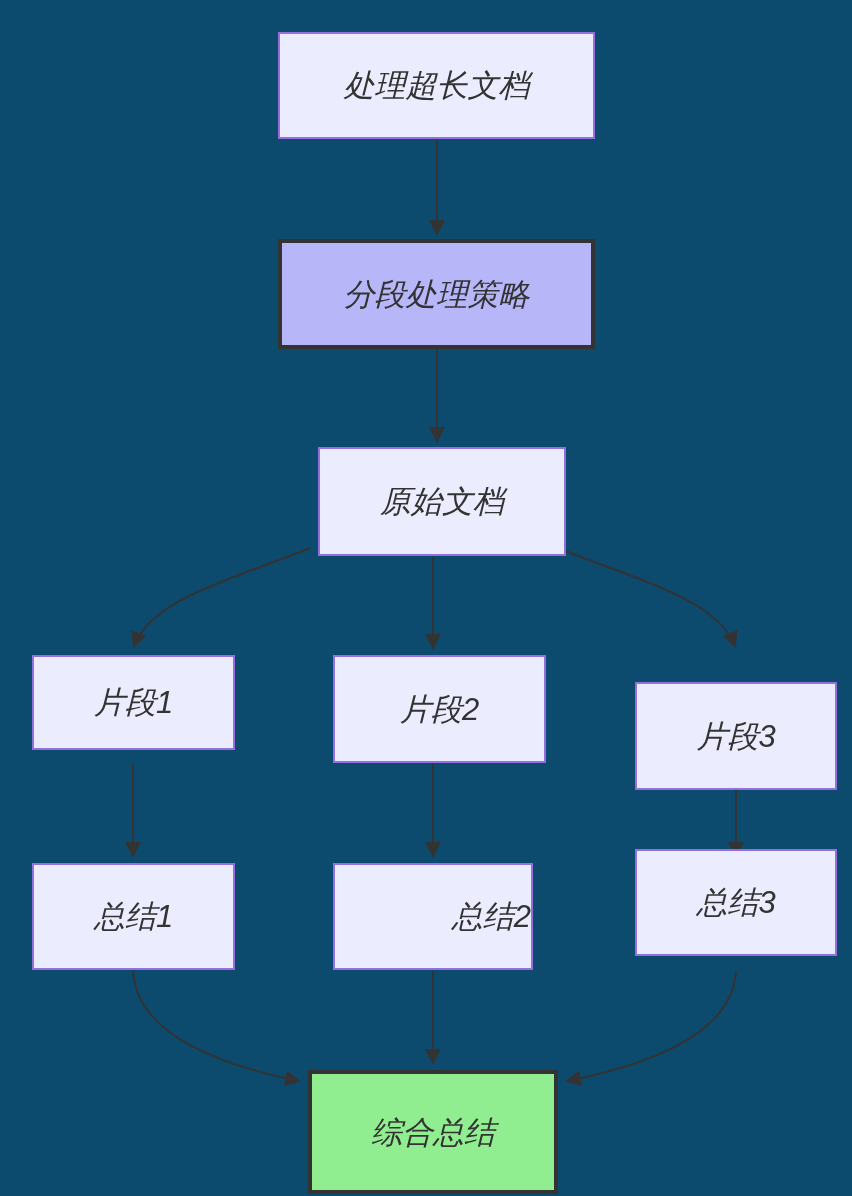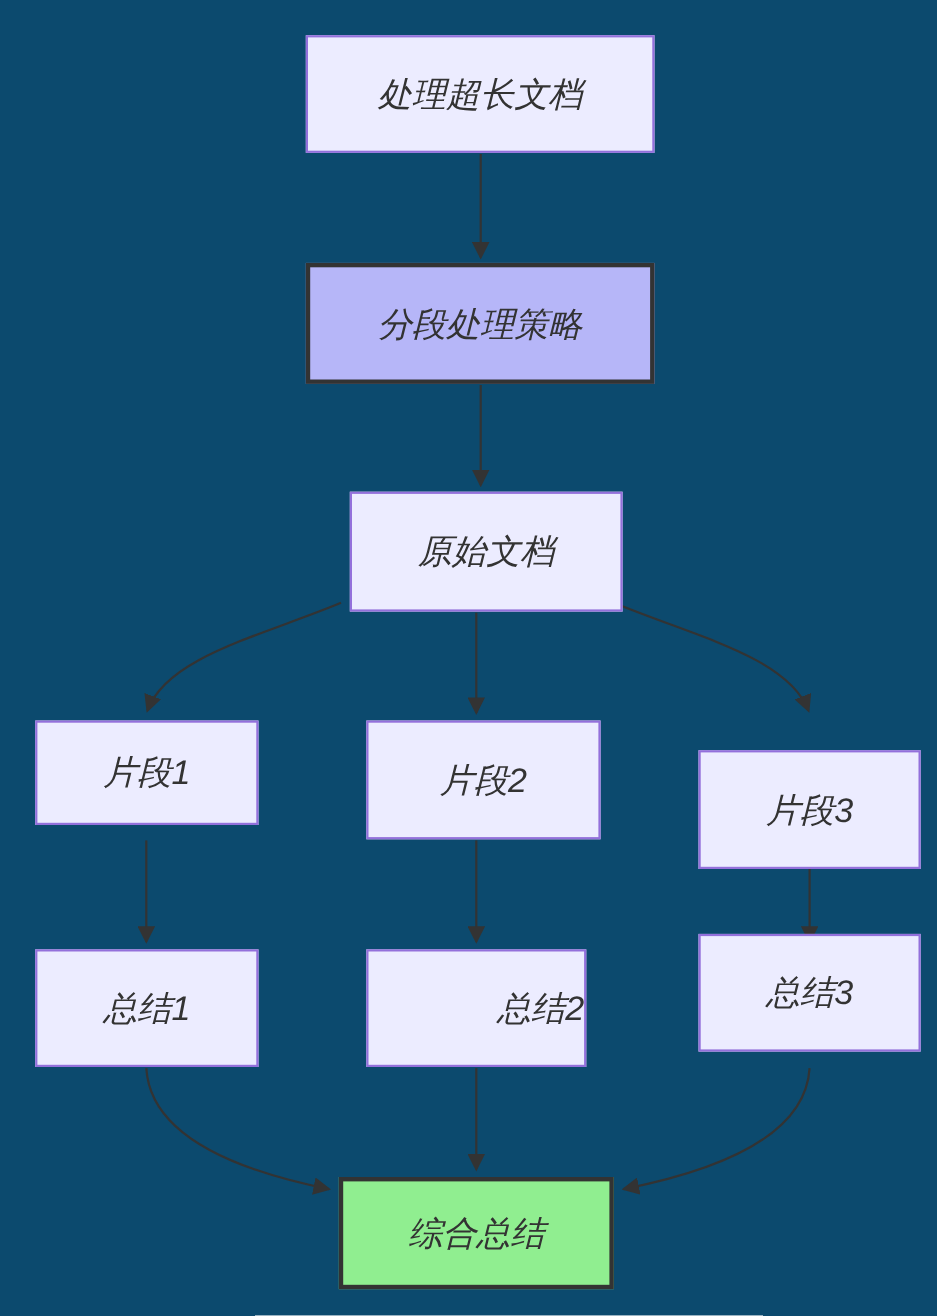--- a/index.html
+++ b/index.html
@@ -103,17 +103,17 @@
   </div>
 
   <div class="node default" style="left:333px; top:863px; width:200px; height:107px;justify-content:flex-end;">
     <span class="label">总结2</span>
   </div>
 
   <div class="node default" style="left:635px; top:821px; width:202px; height:107px;margin-top:28px;">
     <span class="label">总结3</span>
   </div>
 
-  <div class="node success" style="left:308px; top:1070px; width:250px; height:102px;">
+  <div class="node success" style="left:308px; top:1070px; width:250px; height:124px;">
     <span class="label">综合总结</span>
   </div>
 
 </div>
 
 </body></html>

